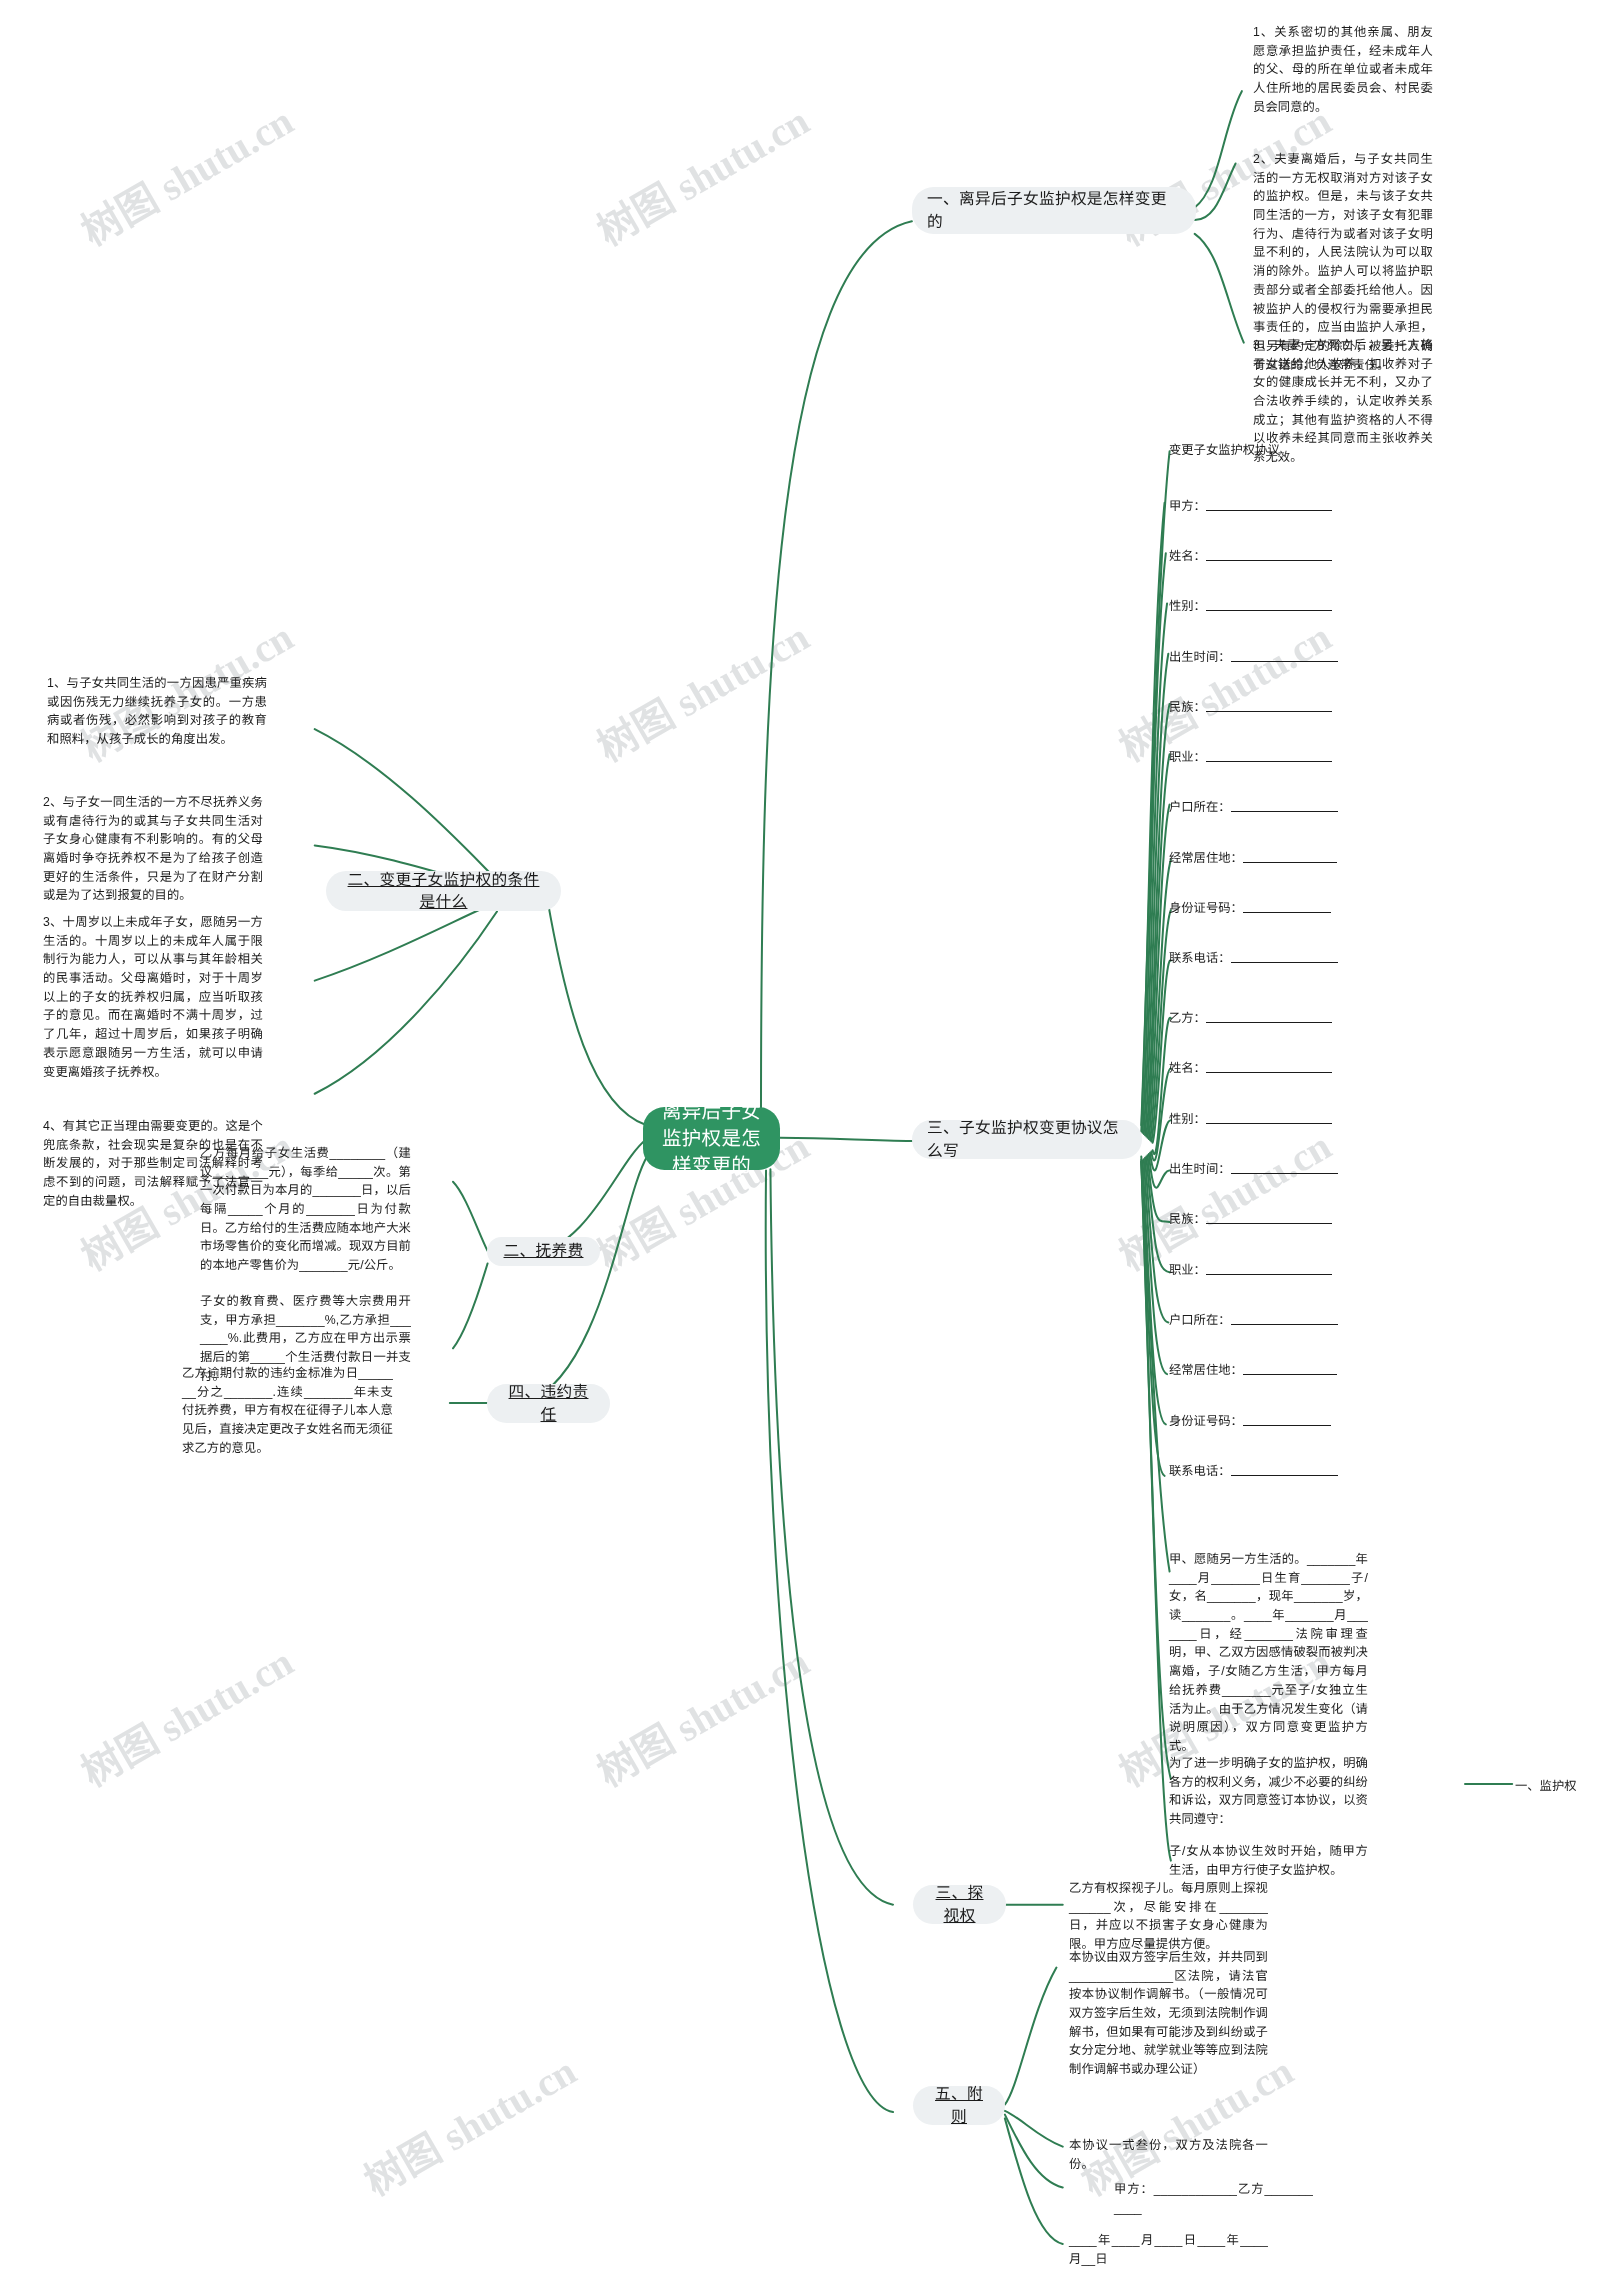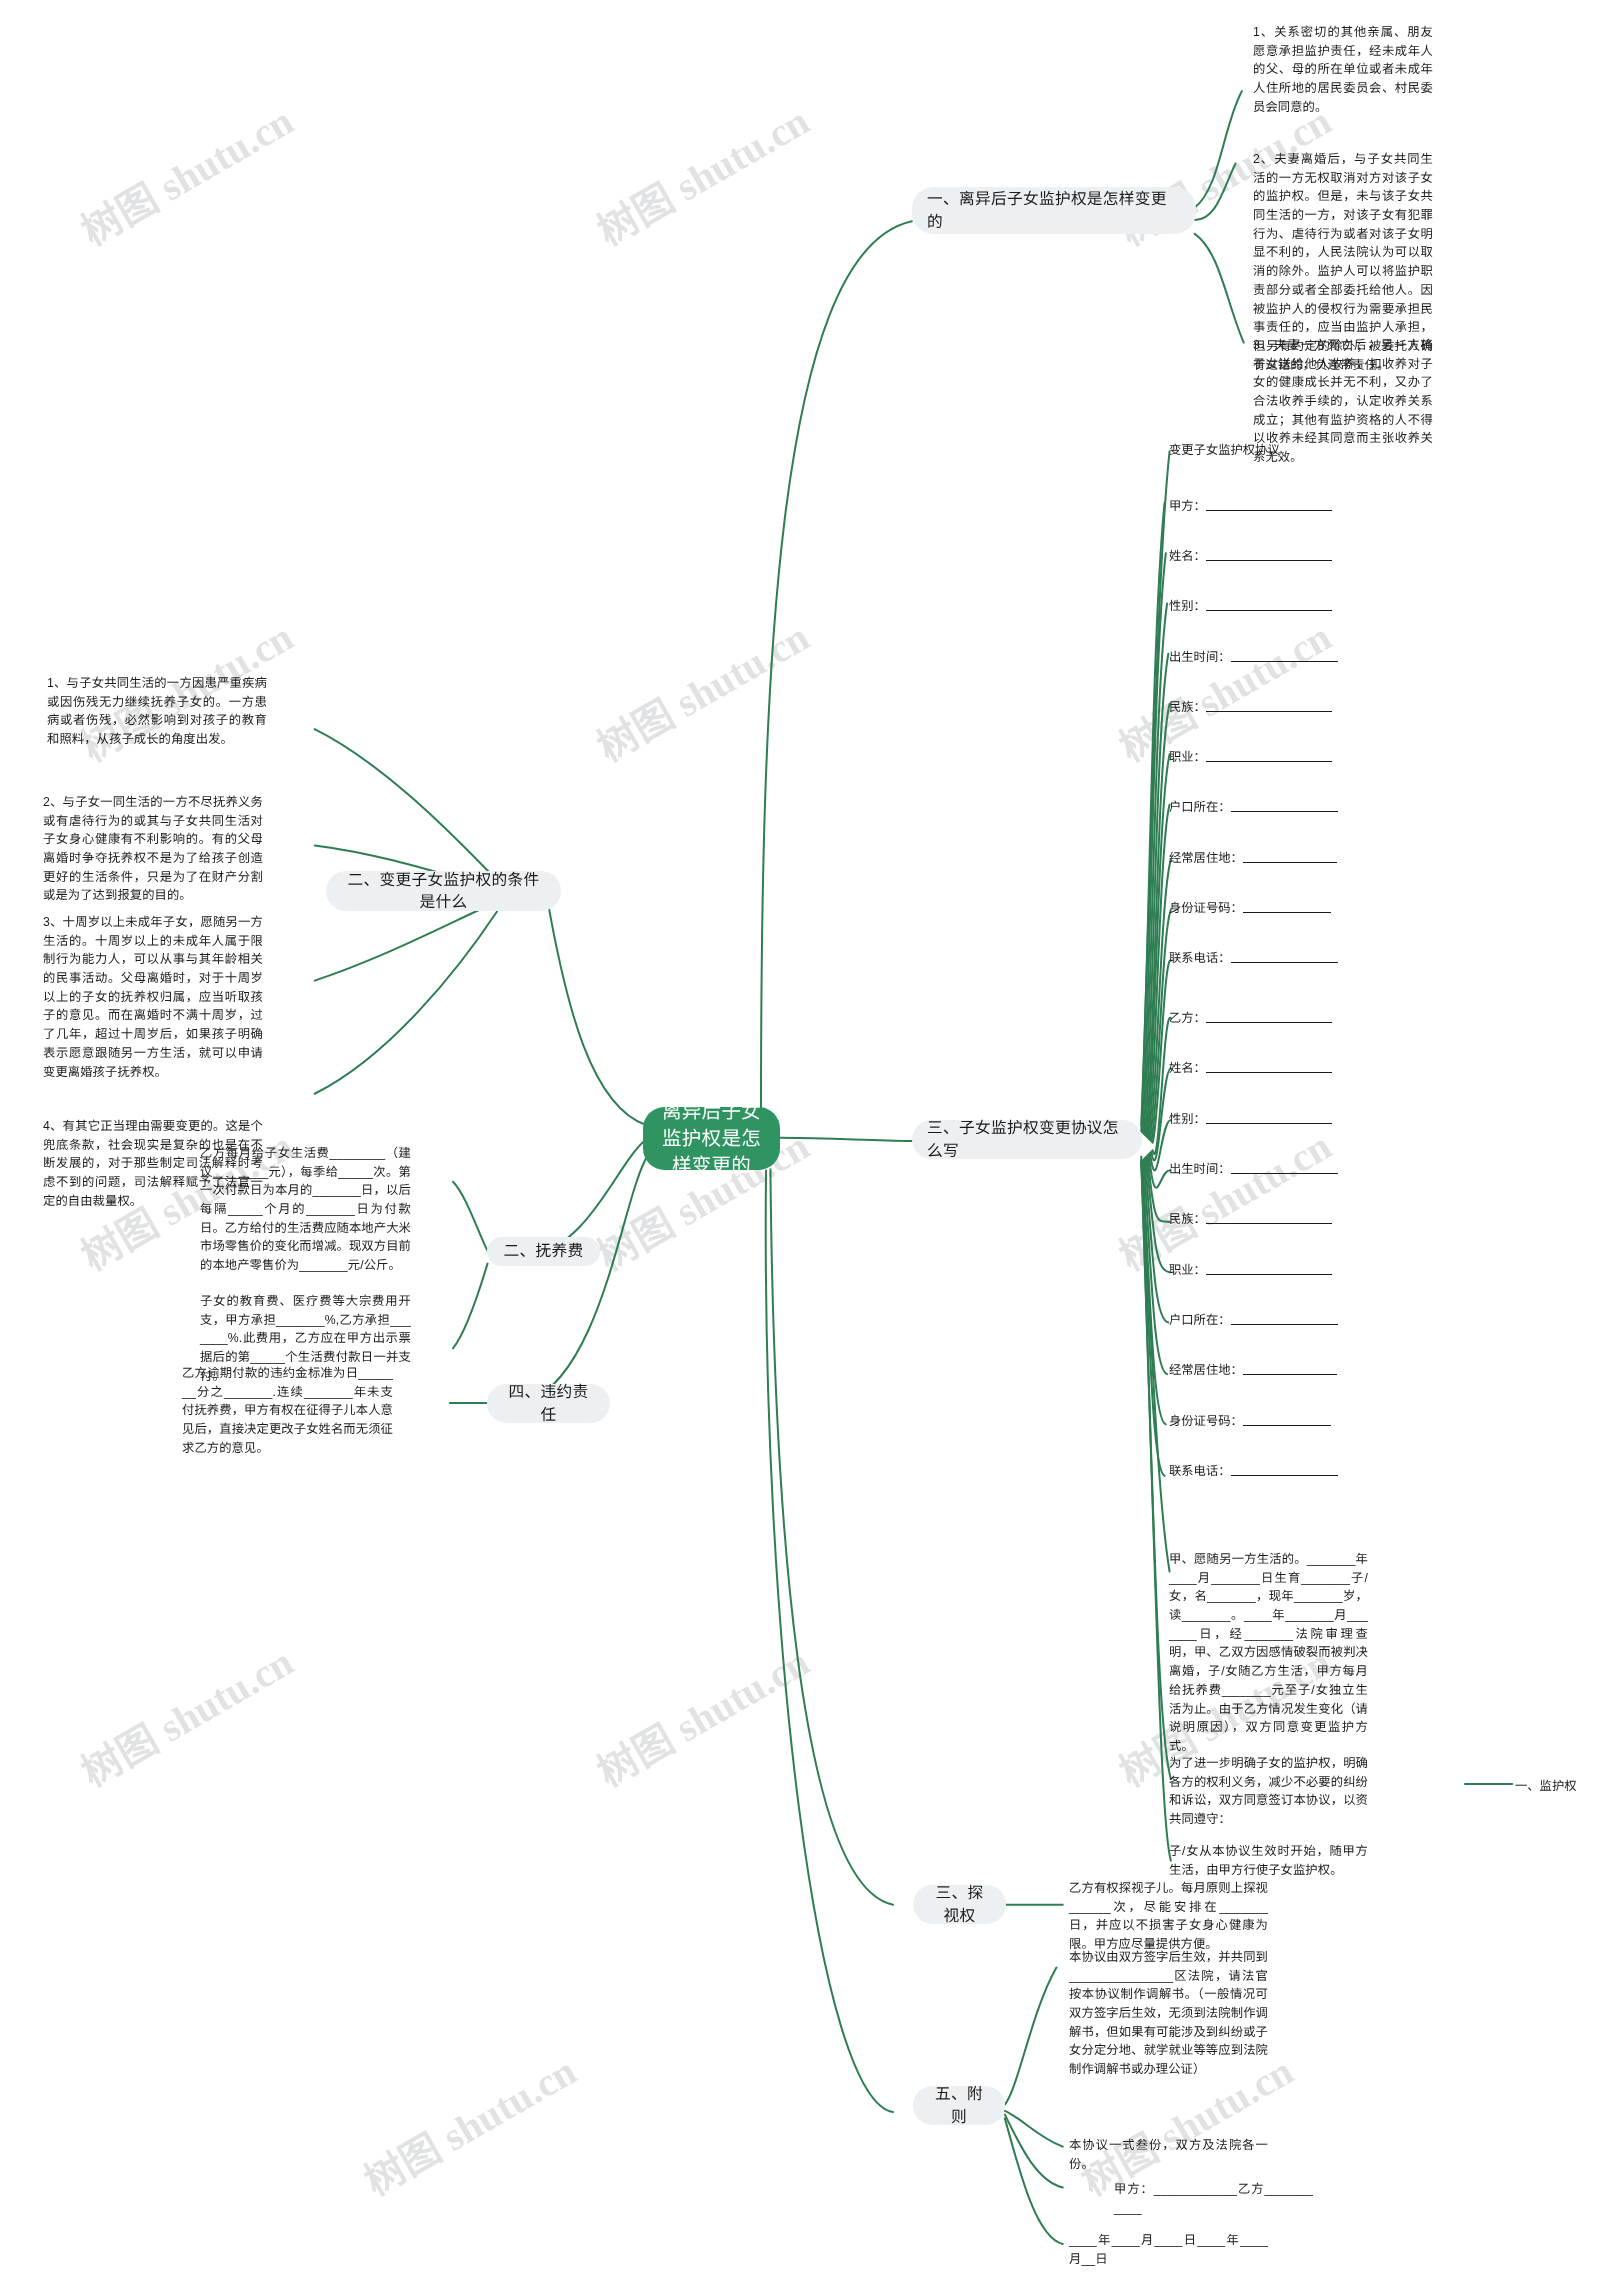--- a/index.html
+++ b/index.html
@@ -51,21 +51,21 @@
     background:#edf0f2;
     border-radius:21.4px;
     box-sizing:border-box;
     display:flex;align-items:center;
     font-size:15.7px;
     line-height:1.42;
     color:#1b1b1b;
     padding:7.5px 15px;
     letter-spacing:0.3px;
   }
-  .pill.center{justify-content:center;text-align:center;}
+  .pill.center{justify-content:center;text-align:center;text-decoration:underline;}
   
   .leaf{
     position:absolute;
     box-sizing:border-box;
     font-size:12.3px;
     line-height:1.52;
     color:#1b1b1b;
     text-align:justify;
     text-justify:inter-ideograph;
     letter-spacing:0.1px;

